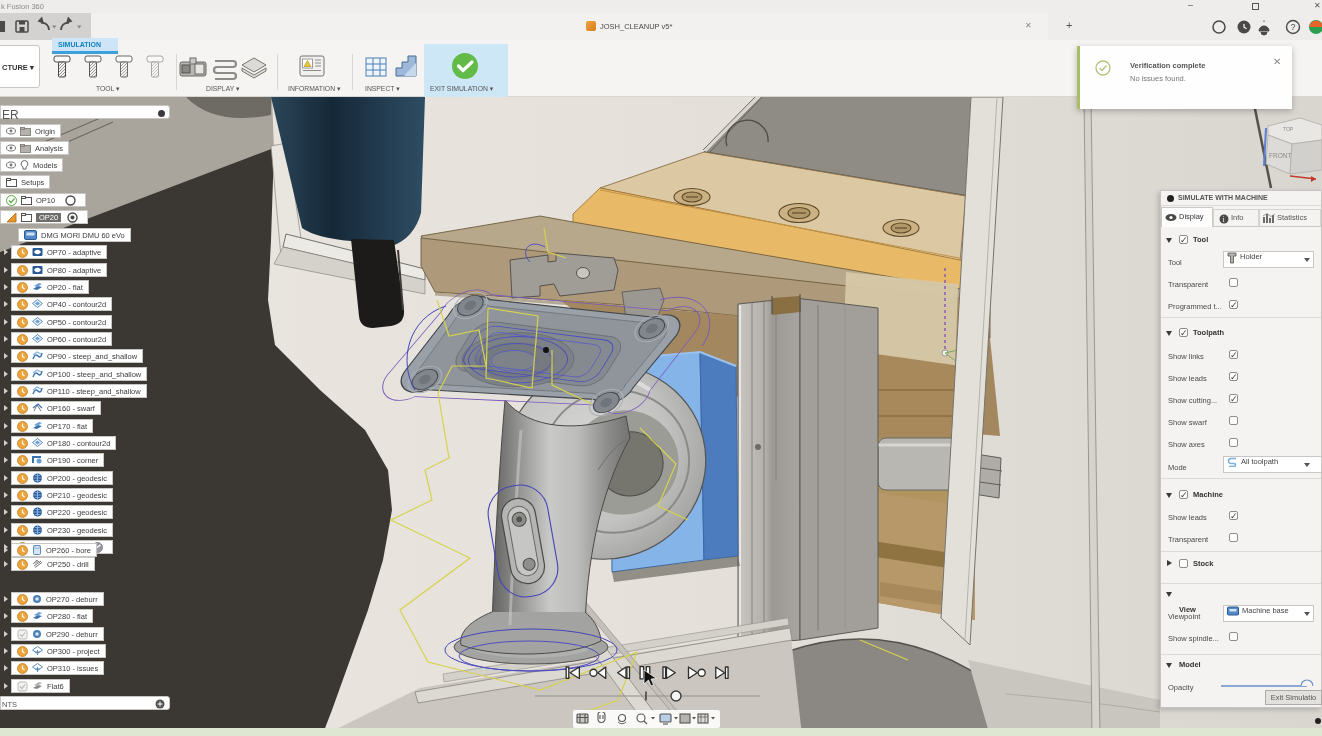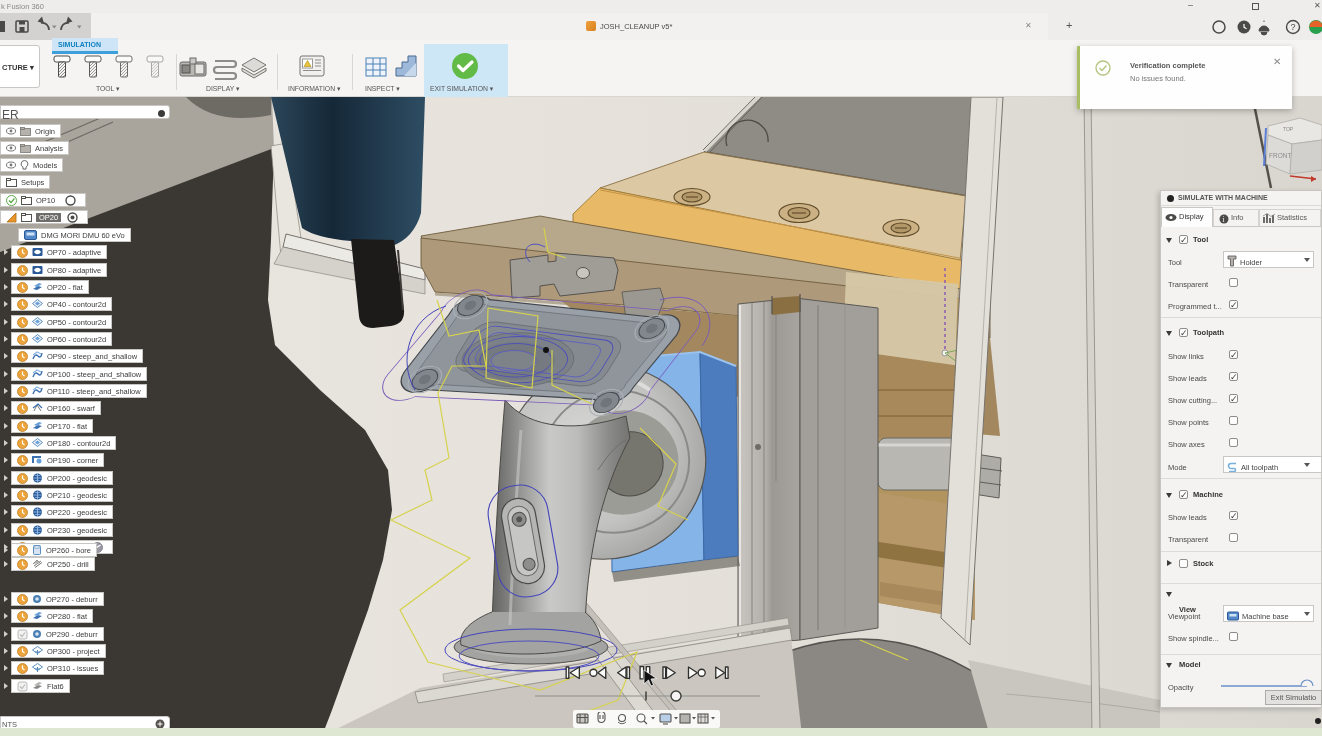--- a/index.html
+++ b/index.html
@@ -13,21 +13,21 @@
 #greenstrip{left:0;top:728px;width:1322px;height:8px;background:#dde7d2}
 
 .trow{position:absolute;height:14px;display:flex;align-items:center;white-space:nowrap}
 .pill{display:flex;align-items:center;background:#fff;border:1px solid #c8c6c3;height:14px;padding:0 5px;font-size:7.5px;color:#3c3c3c}
 .exp{width:0;height:0;border-left:4.5px solid #d0cdc8;border-top:3px solid transparent;border-bottom:3px solid transparent;margin-right:3px}
 .ic{display:inline-block;margin-right:4px}
 
 #panel{left:1160px;top:190px;width:162px;height:518px;background:#f4f3f1;border:1px solid #c7c5c2;box-shadow:-2px 2px 5px rgba(0,0,0,.18)}
 .plabel{position:absolute;left:7px;font-size:7.5px;color:#4a4a4a;white-space:nowrap}
 .cb{position:absolute;width:9px;height:9px;border:1px solid #8f8d8a;border-radius:2px;background:#fdfdfd;font-size:9px;line-height:8px;color:#3a3a3a;text-align:center}
-.sel{position:absolute;background:#fff;border:1px solid #c9c7c4;height:17px;font-size:7.5px;color:#444;display:flex;align-items:flex-end;padding:0 3px;white-space:nowrap}
+.sel{position:absolute;background:#fff;border:1px solid #c9c7c4;height:17px;font-size:7.5px;color:#444;display:flex;align-items:flex-start;padding:0 3px;white-space:nowrap}
 .caret{position:absolute;width:0;height:0;border-top:4px solid #555;border-left:3px solid transparent;border-right:3px solid transparent}
 .shead{position:absolute;font-size:7.5px;color:#333;font-weight:bold;white-space:nowrap}
 
 #notif{left:1077px;top:46px;width:215px;height:63px;background:#fefefe;border-left:3px solid #a9bd62;box-shadow:0 2px 6px rgba(0,0,0,.25);border-radius:1px}
 
 .t{position:absolute;white-space:nowrap}
 </style></head><body>
 
 <div id="titlebar" class="abs">
 <span class="t" style="left:1px;top:2px">k Fusion 360</span>
@@ -807,21 +807,21 @@
         <rect x="1" y="1" width="9" height="9" rx="2" fill="#f2f2f0" stroke="#aaa" stroke-width="0.8"></rect>
         <path d="M3 5.5 l2 2 l3 -4" fill="none" stroke="#bbb" stroke-width="1.2"></path>
       </svg>
       <svg class="ic" width="11" height="10">
         <path d="M1 7 L6 4 L10 5 L5 8 Z" fill="#888"></path>
         <path d="M2 4 L7 1 L10 2 L5 5 Z" fill="#b5b3af"></path>
       </svg>
       <span>Flat6</span>
     </div>
   </div>
-<div class="abs" style="left:0;top:716px;width:170px;height:14px;background:#fff;border:1px solid #c8c6c3;border-radius:0 3px 3px 0">
+<div class="abs" style="left:0;top:696px;width:170px;height:14px;background:#fff;border:1px solid #c8c6c3;border-radius:0 3px 3px 0">
     <span class="t" style="left:1px;top:2.5px;font-size:7.5px;color:#555">NTS</span>
     <svg class="abs" style="left:154px;top:2px" width="10" height="10">
       <circle cx="5" cy="5" r="4.5" fill="#55534f"></circle>
       <path d="M2.5 5 h5 M5 2.5 v5" stroke="#fff" stroke-width="1"></path>
     </svg>
   </div>
 <div id="panel" class="abs">
 <div class="abs" style="left:0;top:0;width:160px;height:15px;border-bottom:1px solid #dddbd8">
       <div class="abs" style="left:6px;top:4px;width:7px;height:7px;border-radius:50%;background:#222"></div>
       <span class="t" style="left:17px;top:3px;font-size:7px;color:#555;font-weight:bold">SIMULATE WITH MACHINE</span>
@@ -861,21 +861,21 @@
 <div class="abs" style="left:0;top:126px;width:160px;height:1px;background:#dddbd8"></div>
 <div class="abs" style="left:5px;top:140px;width:0;height:0;border-top:5px solid #3a3a38;border-left:3.5px solid transparent;border-right:3.5px solid transparent"></div>
     <div class="cb" style="left:18px;top:137px">✓</div>
     <span class="shead" style="left:32px;top:137px">Toolpath</span>
 <span class="plabel" style="top:161px">Show links</span>
     <div class="cb" style="left:68px;top:159px">✓</div>
 <span class="plabel" style="top:183px">Show leads</span>
     <div class="cb" style="left:68px;top:181px">✓</div>
 <span class="plabel" style="top:205px">Show cutting...</span>
     <div class="cb" style="left:68px;top:203px">✓</div>
-<span class="plabel" style="top:227px">Show points</span>
+<span class="plabel" style="top:227px">Show swarf</span>
     <div class="cb" style="left:68px;top:225px"></div>
 <span class="plabel" style="top:249px">Show axes</span>
     <div class="cb" style="left:68px;top:247px"></div>
 <span class="plabel" style="top:272px">Mode</span>
 <div class="sel" style="left:62px;top:265px;width:99px"><svg width="11" height="10" style="margin-right:3px">
         <path d="M9 1.5 H4 a2.5 2.5 0 0 0 0 5 h3 a1.5 1.5 0 0 1 0 3 H2" fill="none" stroke="#7ab0dc" stroke-width="1.6"></path>
       </svg>All toolpath</div>
 <div class="caret" style="left:143px;top:272px"></div>
 <div class="abs" style="left:0;top:287px;width:160px;height:1px;background:#dddbd8"></div>
 <div class="abs" style="left:5px;top:302px;width:0;height:0;border-top:5px solid #3a3a38;border-left:3.5px solid transparent;border-right:3.5px solid transparent"></div>

